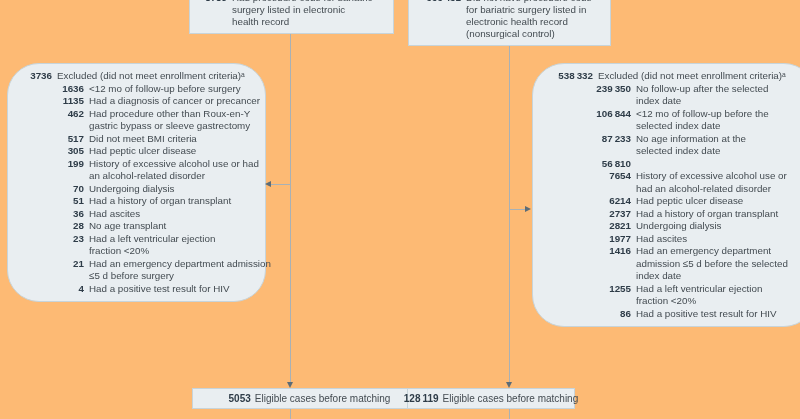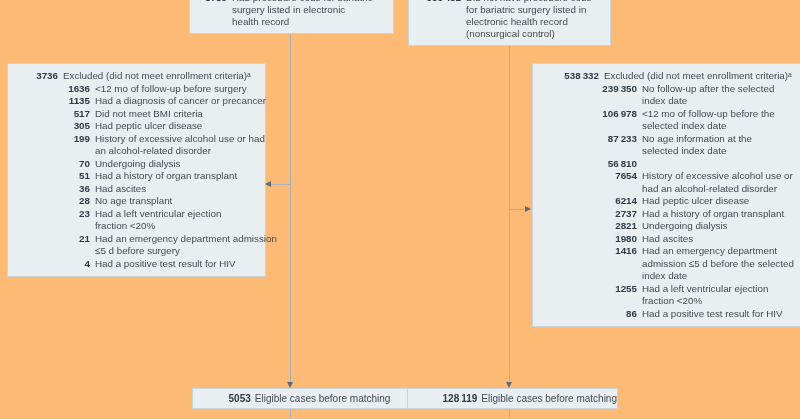--- a/index.html
+++ b/index.html
@@ -19,35 +19,35 @@
   .row{display:grid;column-gap:5px;align-items:start;}
 
   
   .top-box{padding:5px 3px 5px 6px;line-height:12px;}
   .top-left{left:189px;top:-14px;width:205px;}
   .top-left .row{grid-template-columns:31px 1fr;}
   .top-right{left:408px;top:-14px;width:203px;}
   .top-right .row{grid-template-columns:46px 1fr;}
 
   
-  .excl{padding:6px 5px 6px 20px;line-height:12.5px;}
+  .excl{padding:6px 5px 6px 14px;line-height:12.5px;border-radius:32px;}
   .excl-left{left:7px;top:63px;width:259px;}
   .excl-left .row.header{grid-template-columns:30px 1fr;}
   .excl-left .row.item{grid-template-columns:62px 1fr;}
   .excl-right{left:532px;top:63px;width:284px;}
   .excl-right .row.header{grid-template-columns:46px 1fr;}
   .excl-right .row.item{grid-template-columns:84px 1fr;}
 
   
   .bottom-box{
     display:flex;align-items:center;justify-content:center;gap:4px;
     font-size:10px;line-height:12px;height:21px;
   }
   .bottom-left{left:192px;top:388px;width:235px;}
-  .bottom-right{left:407px;top:388px;width:211px;justify-content:flex-end;}
+  .bottom-right{left:407px;top:388px;width:168px;}
 
   
   .vline,.hline{position:absolute;background:var(--line,#a8b1b6);}
   .vline{width:1px;}
   .hline{height:1px;}
   .arrow{position:absolute;width:0;height:0;}
   .arrow-down{border-left:3.5px solid transparent;border-right:3.5px solid transparent;border-top:6px solid var(--arrow,#5d6c76);}
   .arrow-left{border-top:3.5px solid transparent;border-bottom:3.5px solid transparent;border-right:6px solid var(--arrow,#5d6c76);}
   .arrow-right{border-top:3.5px solid transparent;border-bottom:3.5px solid transparent;border-left:6px solid var(--arrow,#5d6c76);}
 </style>
@@ -85,20 +85,25 @@
         <div class="row item">
           <span class="num">1636</span>
           <span class="txt">&lt;12 mo of follow-up before surgery</span>
         </div>
 
         <div class="row item">
           <span class="num">1135</span>
           <span class="txt">Had a diagnosis of cancer or precancer</span>
         </div>
 
+        <div class="row item">
+          <span class="num">462</span>
+          <span class="txt">Had procedure other than Roux-en-Y
+gastric bypass or sleeve gastrectomy</span>
+        </div>
 
         <div class="row item">
           <span class="num">517</span>
           <span class="txt">Did not meet BMI criteria</span>
         </div>
 
         <div class="row item">
           <span class="num">305</span>
           <span class="txt">Had peptic ulcer disease</span>
         </div>
@@ -156,21 +161,21 @@
     <div>
 
 
         <div class="row item">
           <span class="num">239 350</span>
           <span class="txt">No follow-up after the selected
 index date</span>
         </div>
 
         <div class="row item">
-          <span class="num">106 978</span>
+          <span class="num">106 844</span>
           <span class="txt">&lt;12 mo of follow-up before the
 selected index date</span>
         </div>
 
         <div class="row item">
           <span class="num">87 233</span>
           <span class="txt">No age information at the
 selected index date</span>
         </div>
 
@@ -193,21 +198,21 @@
           <span class="num">2737</span>
           <span class="txt">Had a history of organ transplant</span>
         </div>
 
         <div class="row item">
           <span class="num">2821</span>
           <span class="txt">Undergoing dialysis</span>
         </div>
 
         <div class="row item">
-          <span class="num">1980</span>
+          <span class="num">1977</span>
           <span class="txt">Had ascites</span>
         </div>
 
         <div class="row item">
           <span class="num">1416</span>
           <span class="txt">Had an emergency department
 admission ≤5 d before the selected
 index date</span>
         </div>
 

